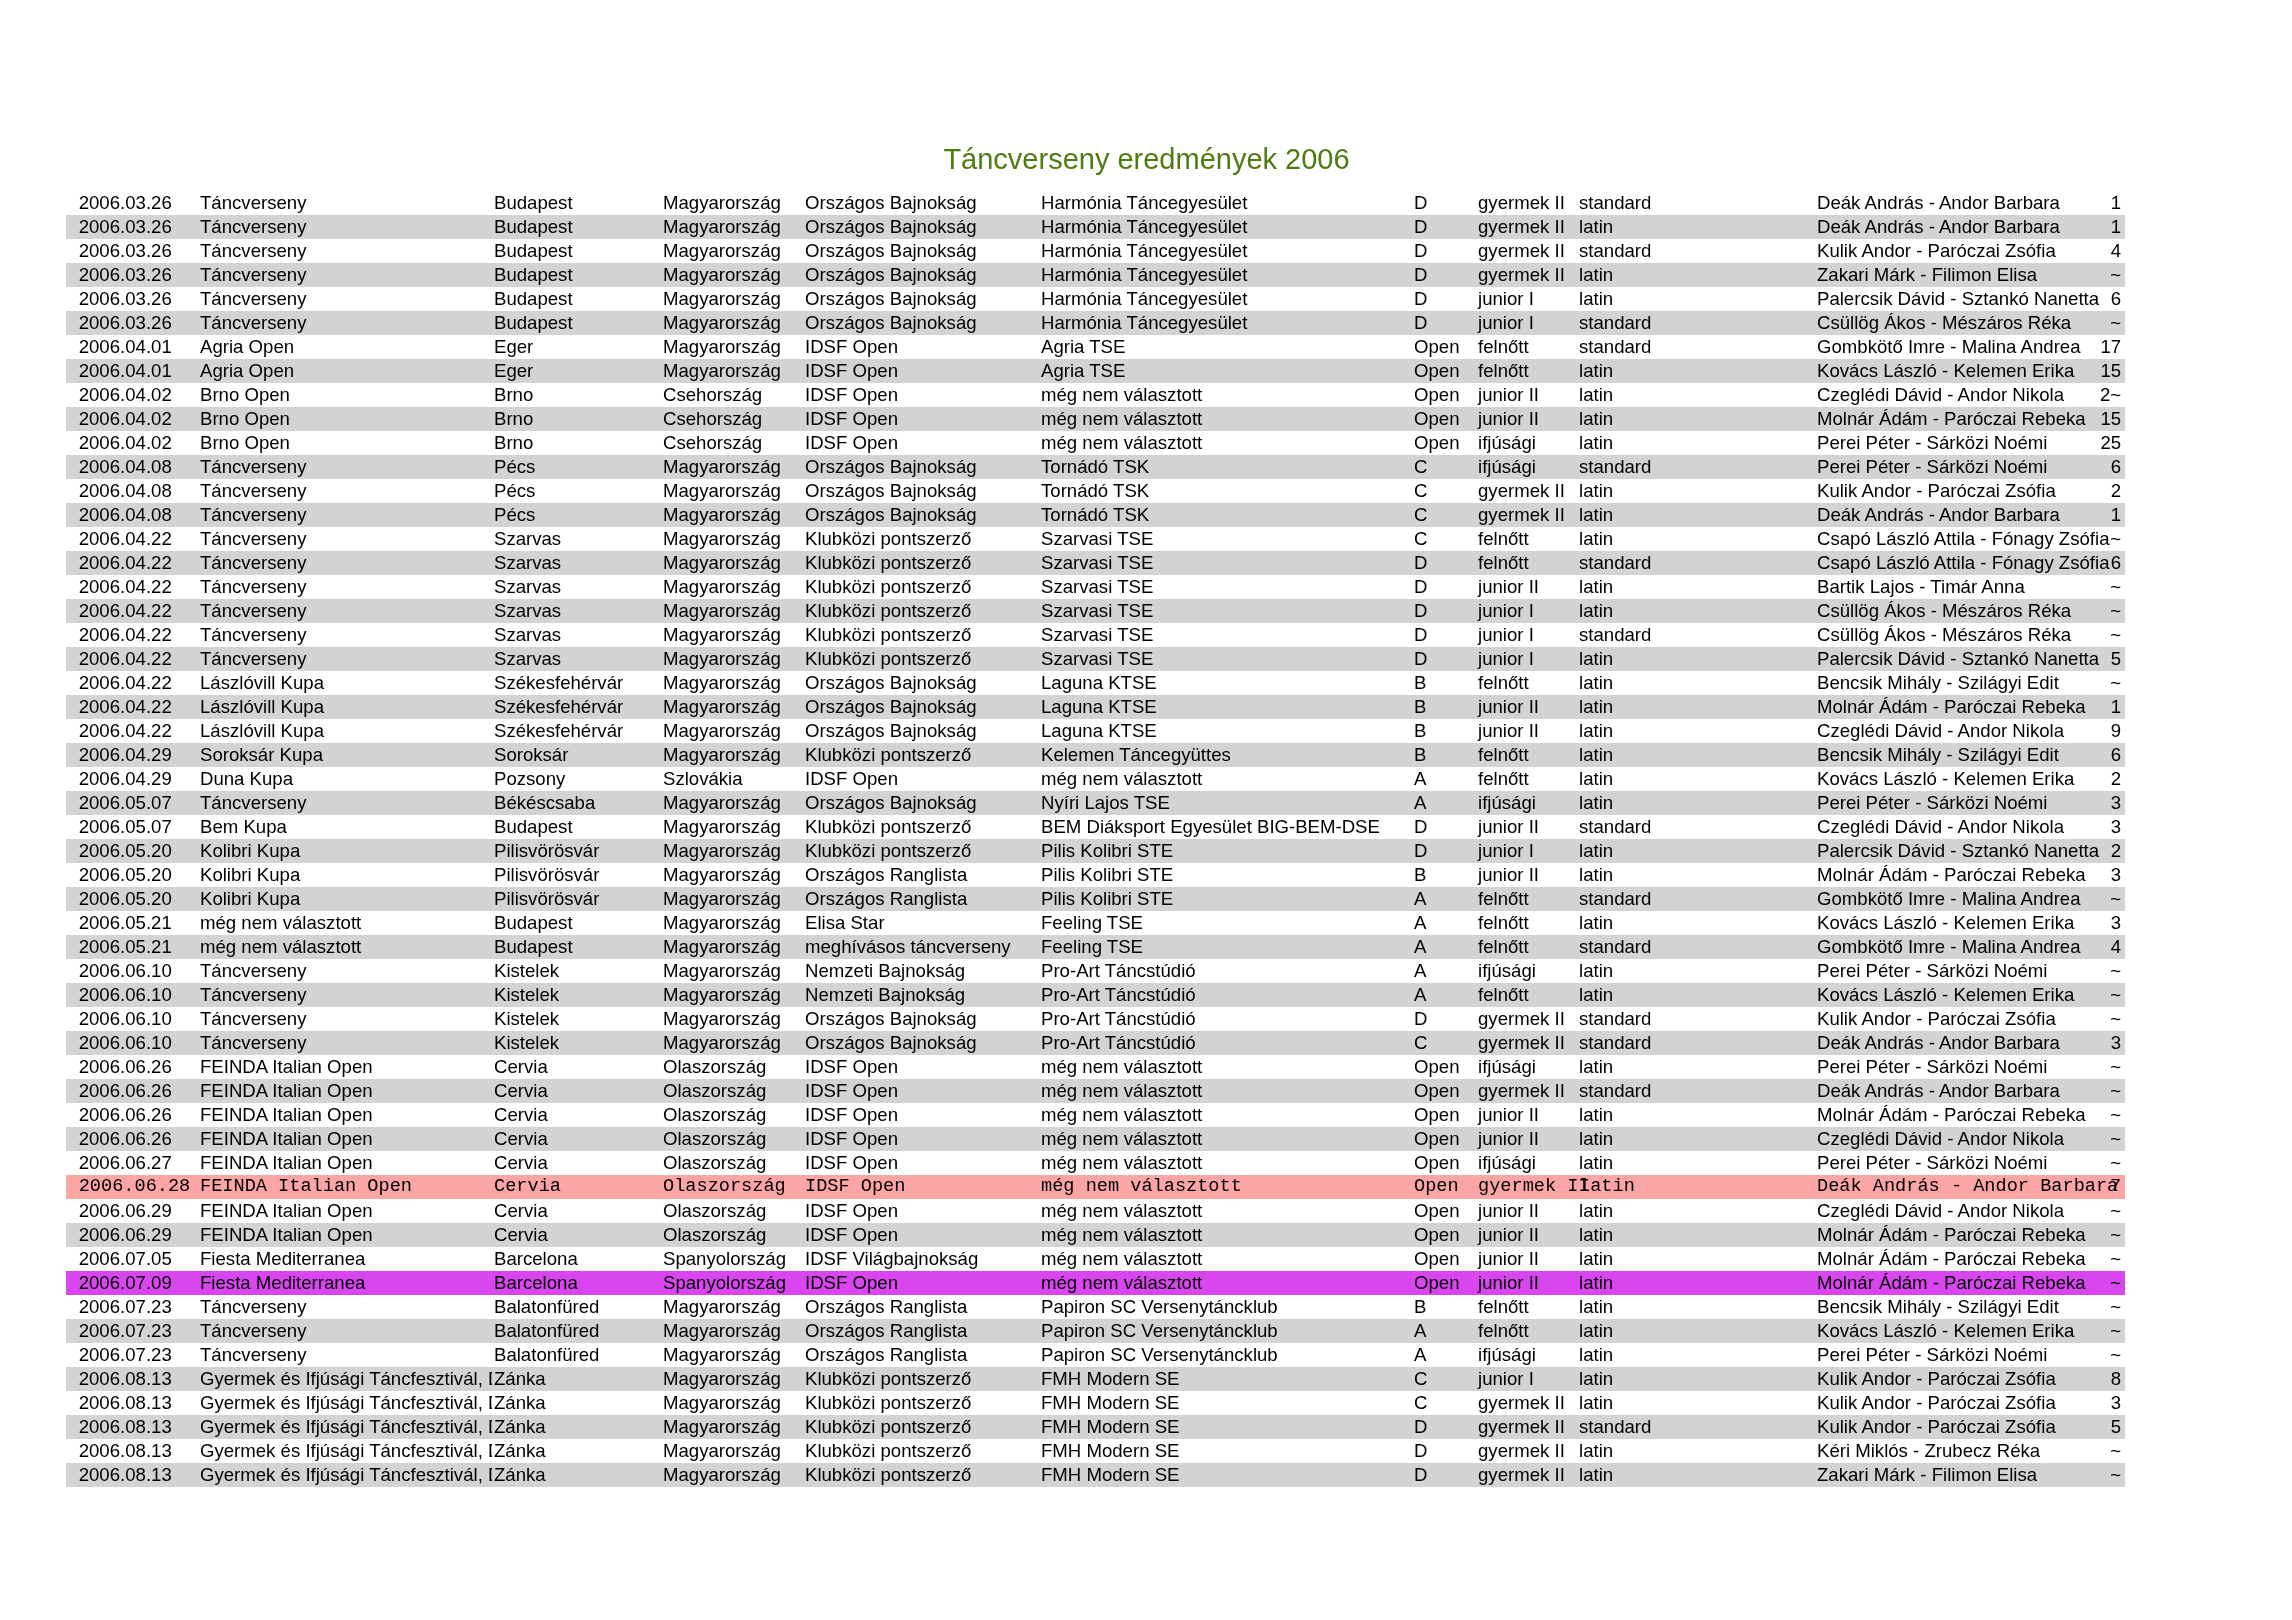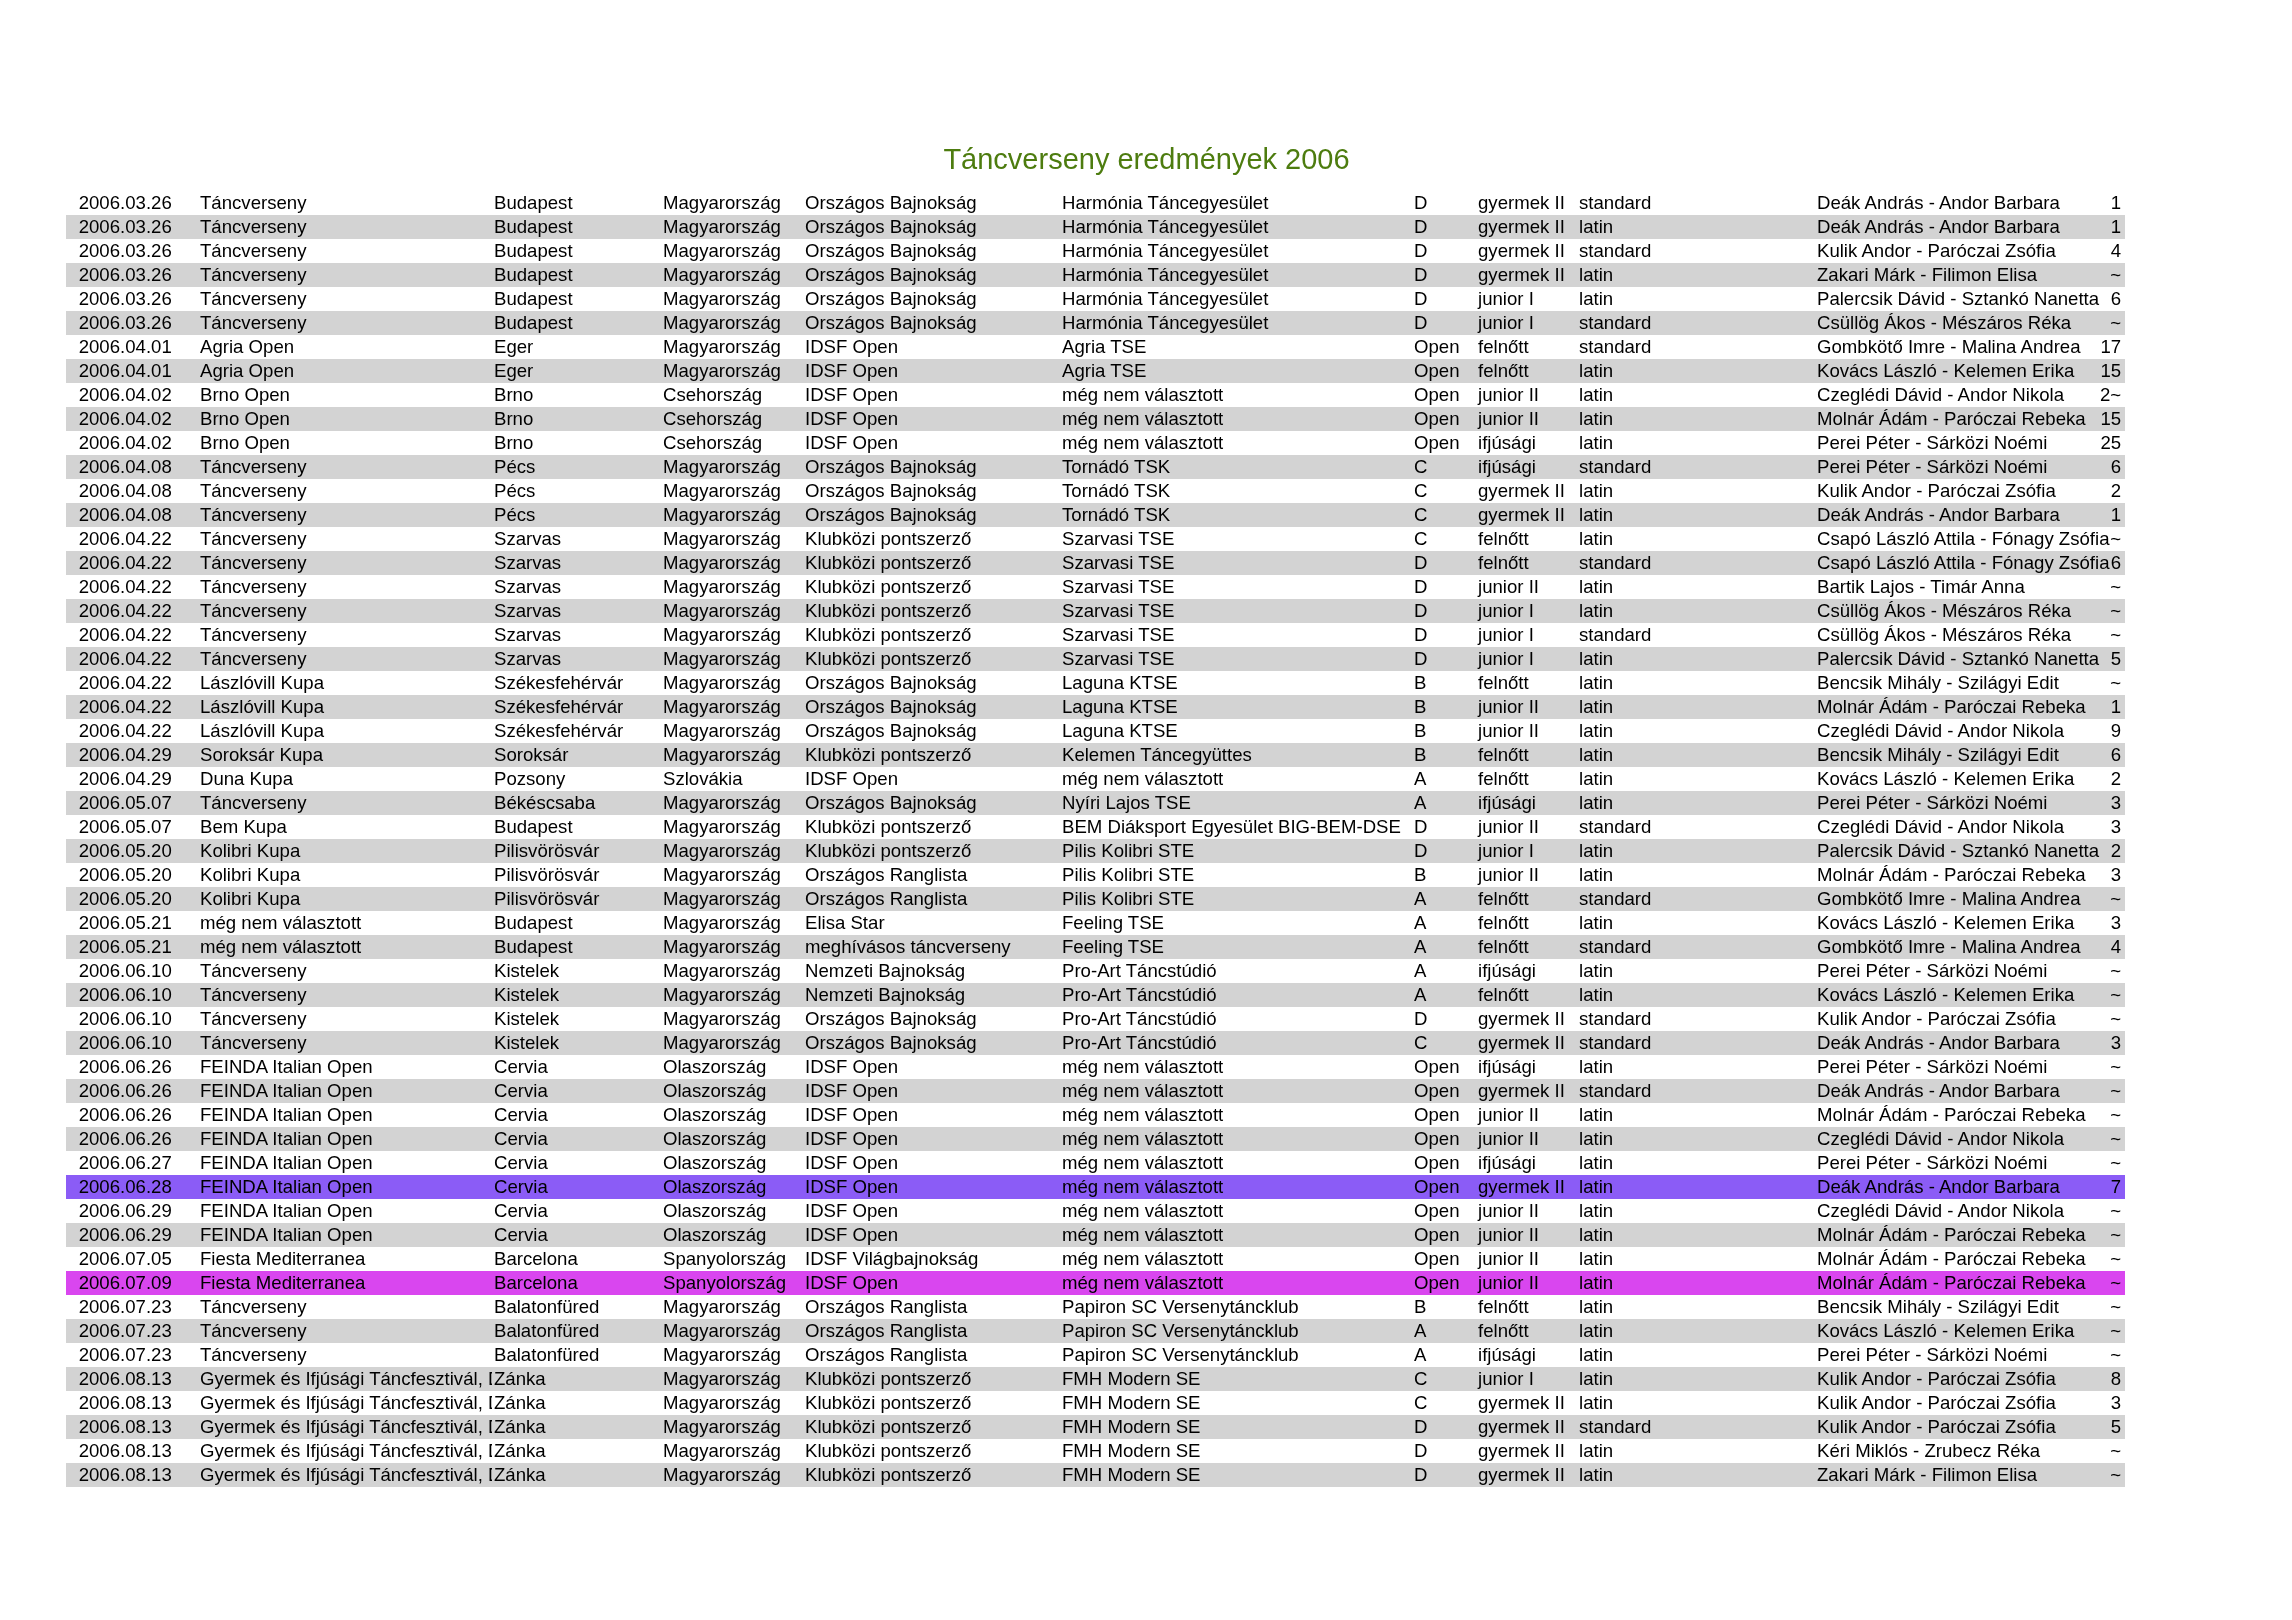--- a/index.html
+++ b/index.html
@@ -46,21 +46,21 @@
     height: 24px;
     line-height: 24px;
     font-size: 18.6px;
     white-space: nowrap;
   }
   .c-date    { left: 12.7px;   width: 120px; }
   .c-event   { left: 134px;  width: 292px; overflow: hidden; }
   .c-city    { left: 428px;  width: 165px; }
   .c-country { left: 597px;  width: 139px; }
   .c-type    { left: 739px;  width: 229px; }
-  .c-club    { left: 996px;  width: 373px; }
+  .c-club    { left: 975px;  width: 373px; }
   .c-class   { left: 1348px; width: 63px;  }
   .c-age     { left: 1412px; width: 98px; }
   .c-style   { left: 1513px; width: 169px; }
   .c-couple  { left: 1751px; width: 372px; }
   .c-result  { right: 3.9px;   width: 88px; text-align: right; }
 </style>
 </head>
 <body>
 
 <div class="page">
@@ -592,21 +592,21 @@
         <span class="cell c-city">Cervia</span>
         <span class="cell c-country">Olaszország</span>
         <span class="cell c-type">IDSF Open</span>
         <span class="cell c-club">még nem választott</span>
         <span class="cell c-class">Open</span>
         <span class="cell c-age">ifjúsági</span>
         <span class="cell c-style">latin</span>
         <span class="cell c-couple">Perei Péter - Sárközi Noémi</span>
         <span class="cell c-result">~</span>
       </div>
-      <div class="trow alt" style="background: #8b5cf6;">
+      <div class="trow alt" style="background: #fca5a5; font-family: Liberation Mono, monospace;">
         <span class="cell c-date">2006.06.28</span>
         <span class="cell c-event">FEINDA Italian Open</span>
         <span class="cell c-city">Cervia</span>
         <span class="cell c-country">Olaszország</span>
         <span class="cell c-type">IDSF Open</span>
         <span class="cell c-club">még nem választott</span>
         <span class="cell c-class">Open</span>
         <span class="cell c-age">gyermek II</span>
         <span class="cell c-style">latin</span>
         <span class="cell c-couple">Deák András - Andor Barbara</span>

